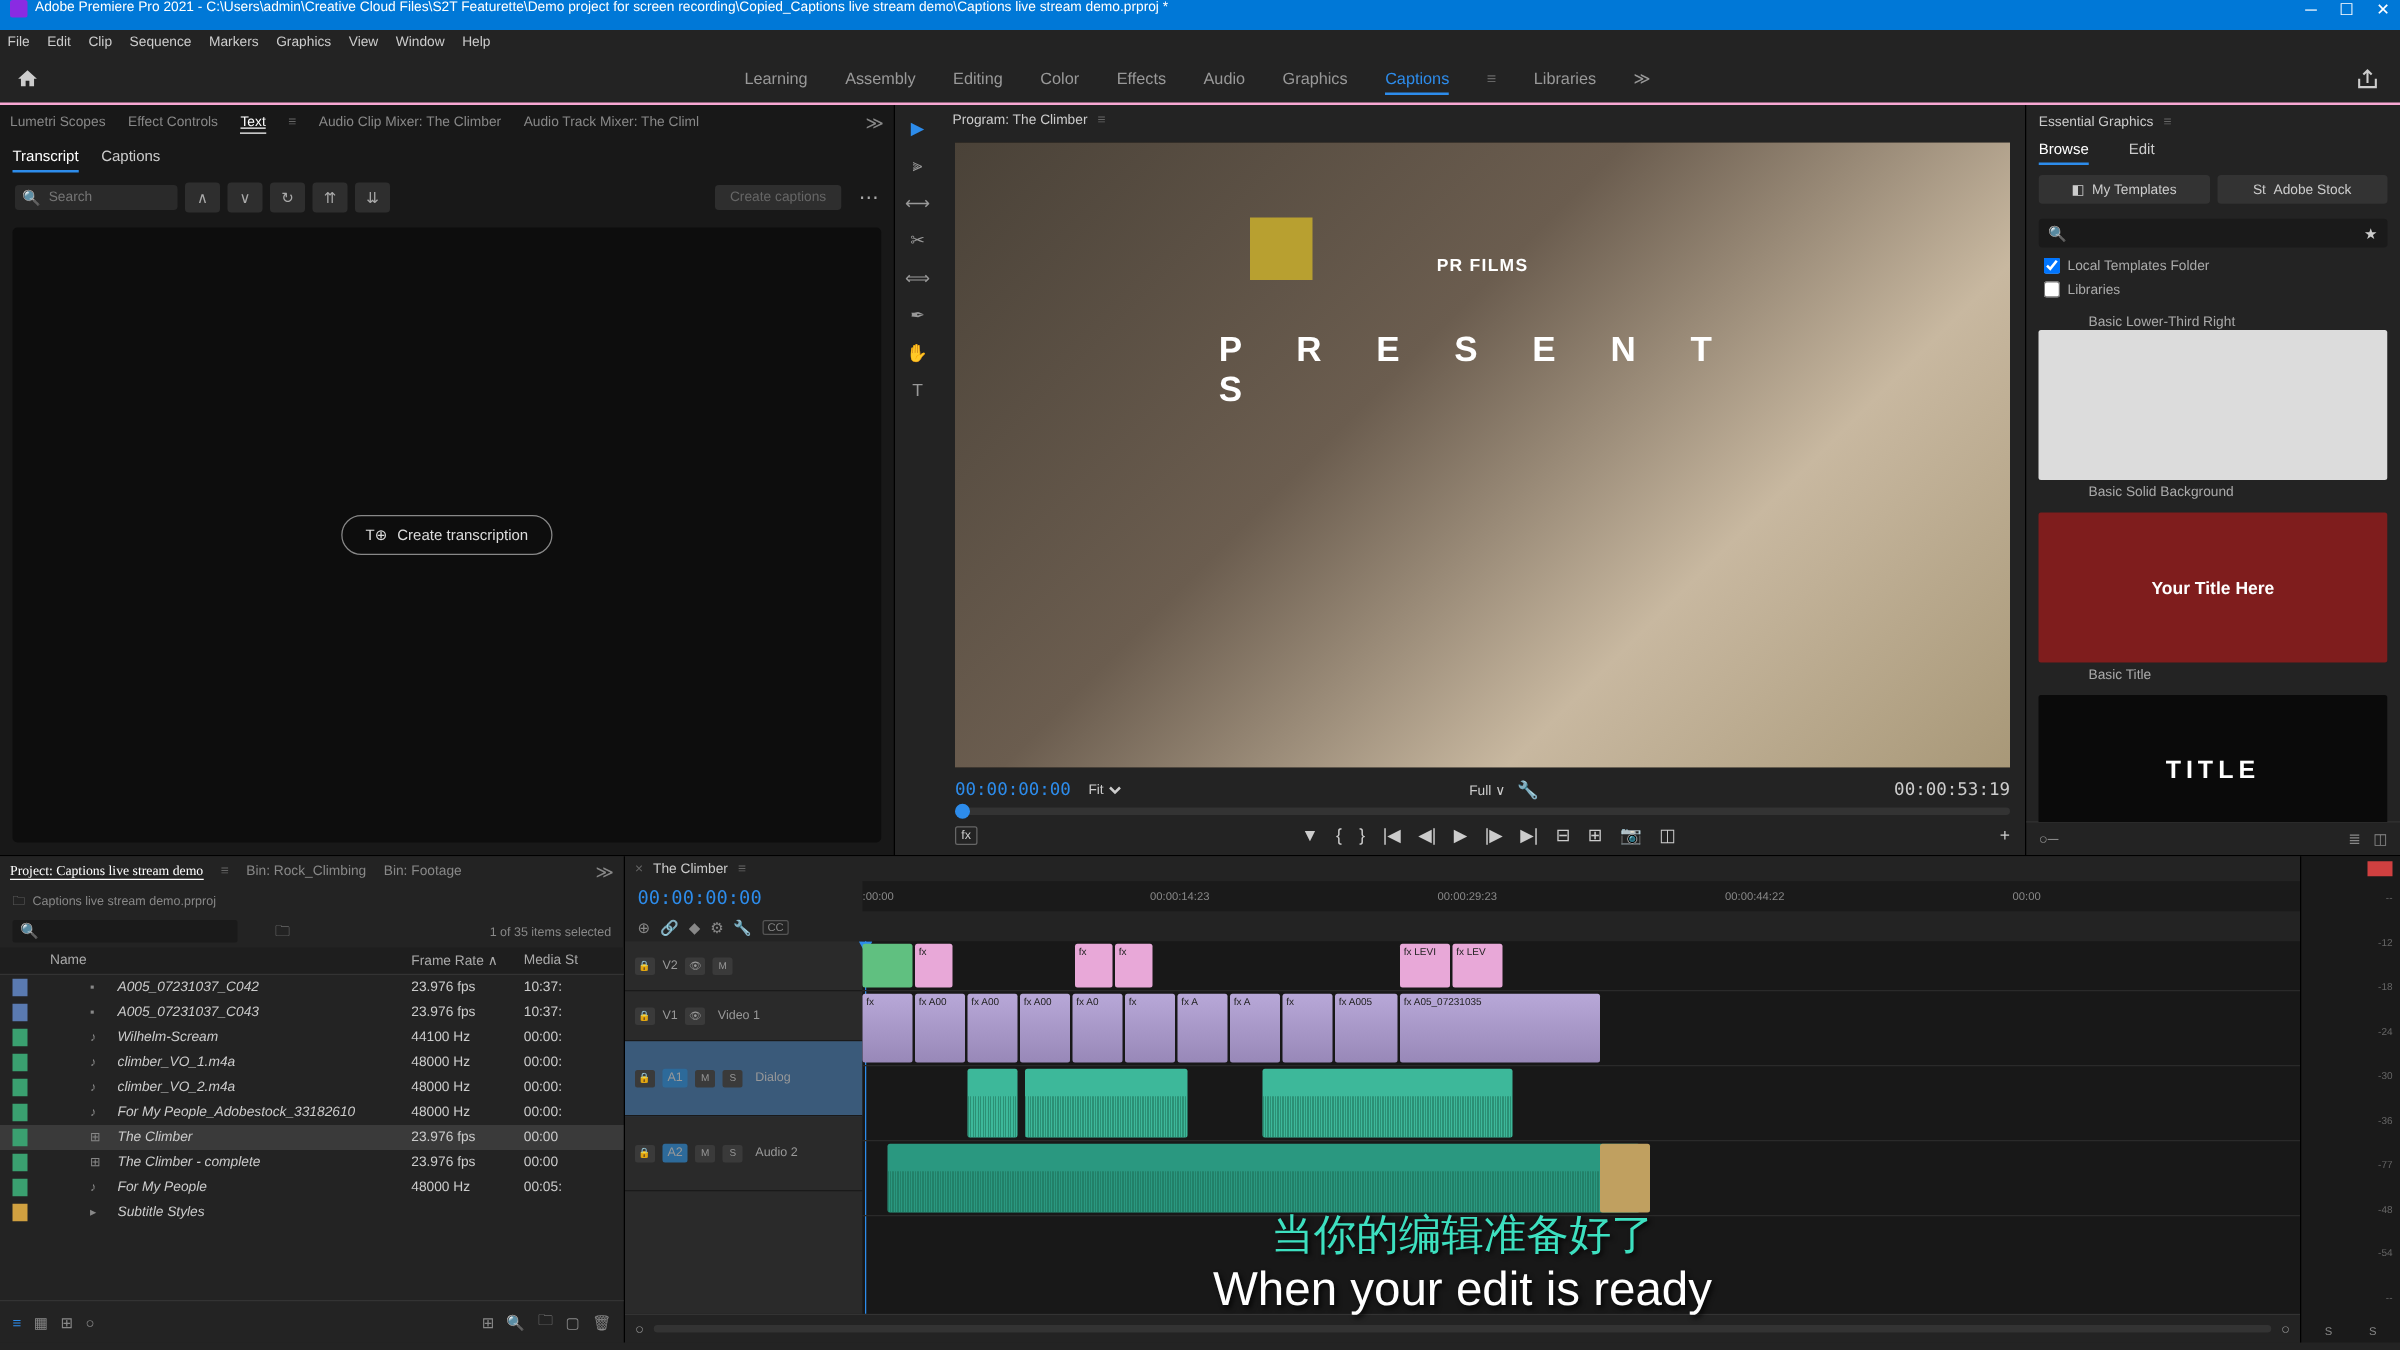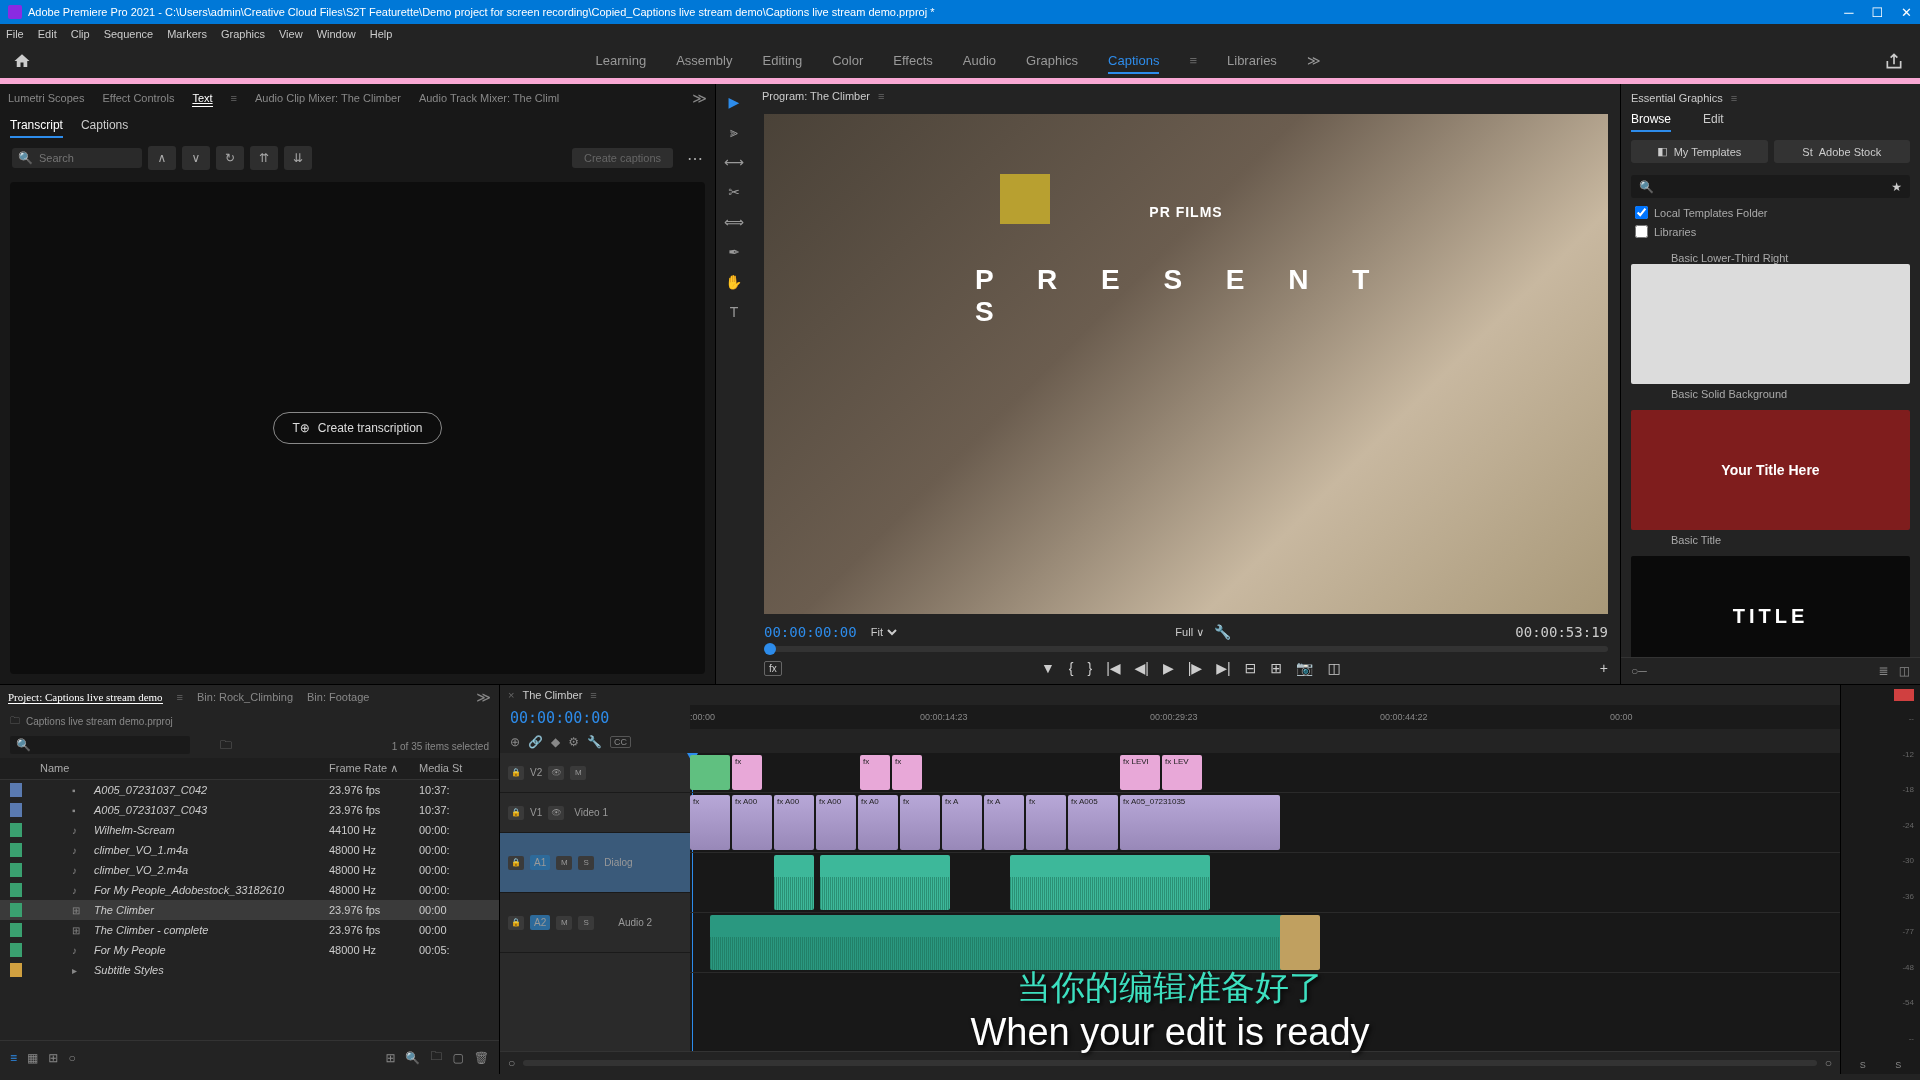--- a/index.html
+++ b/index.html
@@ -1,27 +1,27 @@
 <!DOCTYPE html>
 <html><head>
 <meta charset="utf-8">
 <style>
 * { margin: 0; padding: 0; box-sizing: border-box; font-family: 'Segoe UI', Arial, sans-serif; }
 body { background: #232323; color: #ccc; font-size: 12px; overflow: hidden; width: 1920px; height: 1080px; }
 
-.titlebar { background: #0078d7; height: 24px; display: flex; align-items: center; padding: 0 8px; color: white; font-size: 11px; }
+.titlebar { background: #0078d7; height: 24px; display: flex; align-items: flex-start; padding: 0 8px; color: white; font-size: 11px; }
 .titlebar-icon { width: 14px; height: 14px; background: #8a2be2; margin-right: 6px; border-radius: 2px; }
 .titlebar-text { flex: 1; }
 .win-controls { display: flex; gap: 18px; font-size: 13px; }
 .win-controls span { cursor: pointer; }
 
 .menubar { background: #232323; height: 20px; display: flex; align-items: center; padding: 0 6px; gap: 14px; font-size: 11px; color: #ccc; }
 .menubar span { cursor: pointer; }
 
-.workspace-bar { background: #232323; height: 40px; display: flex; align-items: center; border-bottom: 6px solid #f9a8d4; }
+.workspace-bar { background: #232323; height: 40px; display: flex; align-items: center; border-bottom: 2px solid #f9a8d4; }
 .home-icon { width: 20px; height: 18px; margin-left: 12px; cursor: pointer; }
 .workspace-tabs { flex: 1; display: flex; justify-content: center; gap: 30px; font-size: 13px; color: #999; }
 .workspace-tabs span { cursor: pointer; padding: 4px 0; }
 .workspace-tabs .active { color: #2d8ceb; border-bottom: 2px solid #2d8ceb; }
 .workspace-tabs .menu-btn { color: #666; }
 .share-icon { width: 20px; margin-right: 16px; cursor: pointer; }
 
 .main-area { display: flex; height: 600px; }
 
 .left-panel { width: 716px; background: #181818; border-right: 1px solid #000; display: flex; flex-direction: column; }
@@ -511,21 +511,21 @@
           <span style="background:#2d6a9a;padding:2px 4px;border-radius:2px;">A1</span>
           <span class="th-btn">M</span>
           <span class="th-btn">S</span>
           <span style="margin-left:4px;">Dialog</span>
         </div>
         <div class="track-header audio">
           <span class="th-btn">🔒</span>
           <span style="background:#2d6a9a;padding:2px 4px;border-radius:2px;">A2</span>
           <span class="th-btn">M</span>
           <span class="th-btn">S</span>
-          <span style="margin-left:18px;">Audio 2</span>
+          <span style="margin-left:4px;">Audio 2</span>
         </div>
       </div>
       <div class="track-content">
         <div class="playhead" style="left:2px;"></div>
         <div class="track-lane">
           <div class="clip graphic" style="left:0;width:40px;background:#60c080;"></div>
           <div class="clip graphic" style="left:42px;width:30px;">fx</div>
           <div class="clip graphic" style="left:170px;width:30px;">fx</div>
           <div class="clip graphic" style="left:202px;width:30px;">fx</div>
           <div class="clip graphic" style="left:430px;width:40px;">fx LEVI</div>

